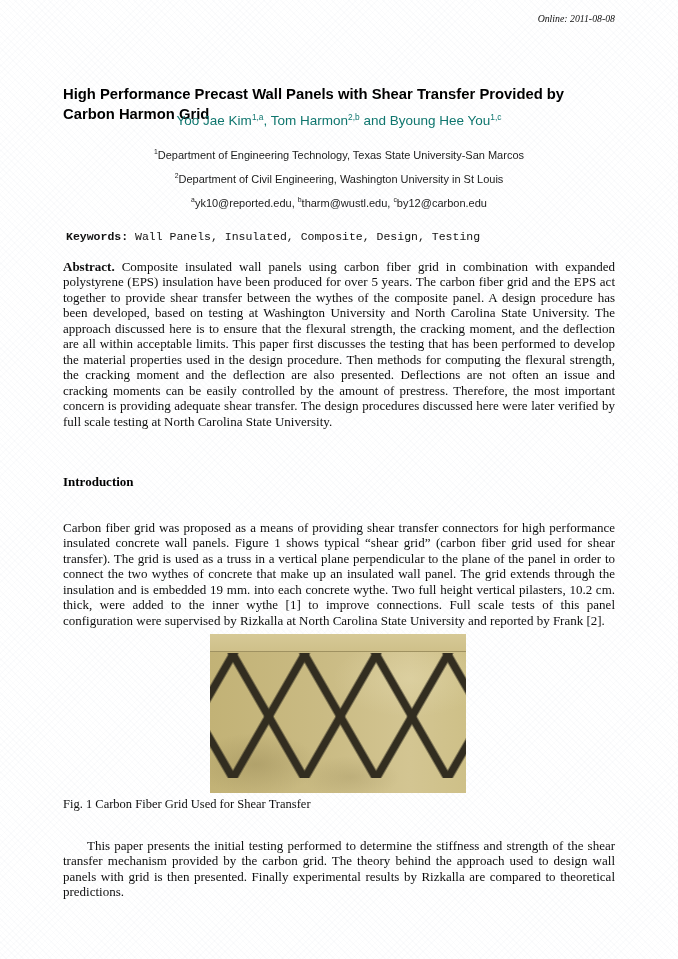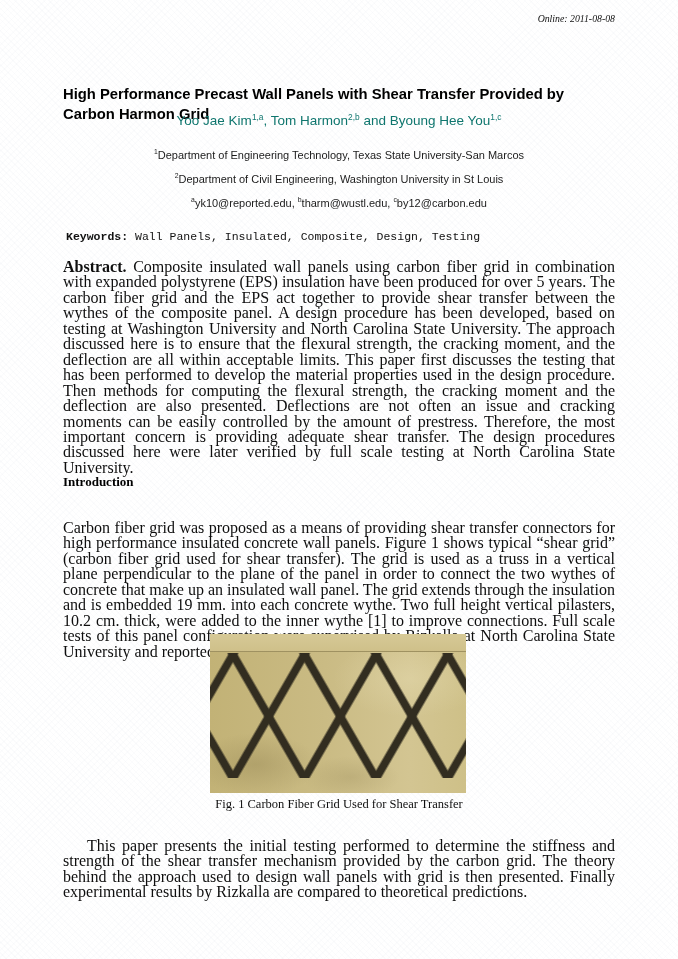--- a/index.html
+++ b/index.html
@@ -29,21 +29,21 @@
   }
   .affil-1{top:149px;} .affil-2{top:173px;} .emails{top:197px;}
   sup{font-size:62%;line-height:0;}
   .keywords{
     position:absolute;left:66px;top:230px;width:552px;
     font-family:Liberation Mono, monospace;font-size:11.5px;color:#111;
   }
   .keywords b{font-weight:bold;}
   .body-par{
     position:absolute;left:63px;width:552px;margin:0;
-    text-align:justify;font-size:16px;line-height:15.45px;color:#0e0e0e;
+    text-align:justify;font-size:13px;line-height:15.45px;color:#0e0e0e;
   }
   .abstract{top:259px;}
   .abstract b{font-weight:bold;}
   .intro-heading{
     position:absolute;left:63px;top:474px;font-weight:bold;font-size:13px;color:#000;
   }
   .intro-par{top:520px;}
   .closing{top:826px;text-indent:24px;margin-top:12px;}
   .figure-photo{
     position:absolute;left:210px;top:634px;width:256px;height:159px;
@@ -59,21 +59,21 @@
     background:linear-gradient(var(--topband,#d6c996), #cfc08a);
     border-bottom:1px solid rgba(115,100,55,0.55);
   }
   .photo-lattice{
     position:absolute;left:-12px;right:-12px;top:19px;bottom:15px;
     background-image:
       repeating-linear-gradient(120deg, transparent 0 26px, var(--strip,#322d20) 28px 34px, transparent 36px 62px),
       repeating-linear-gradient(60deg,  transparent 0 25px, var(--strip,#322d20) 27px 33px, transparent 35px 62px);
   }
   .figure-caption{
-    position:absolute;left:63px;top:797px;width:552px;text-align:center;
+    position:absolute;left:63px;top:797px;width:552px;text-align:left;
     font-size:12.5px;color:#0e0e0e;
   }
 </style>
 </head>
 <body>
 
 <div class="page">
   <div class="watermark"></div>
 
   <div class="hdr-right">Online: 2011-08-08</div>

